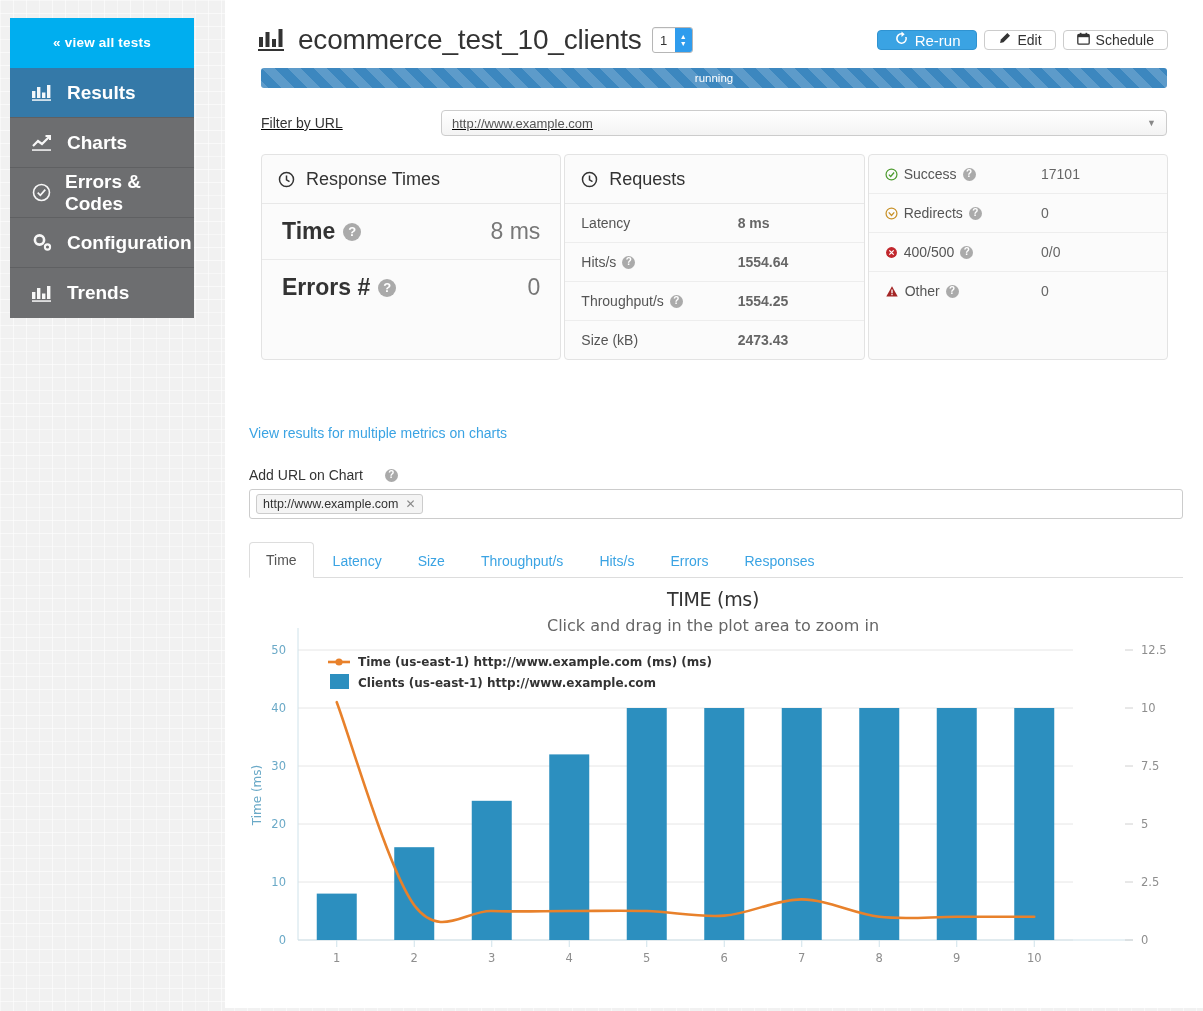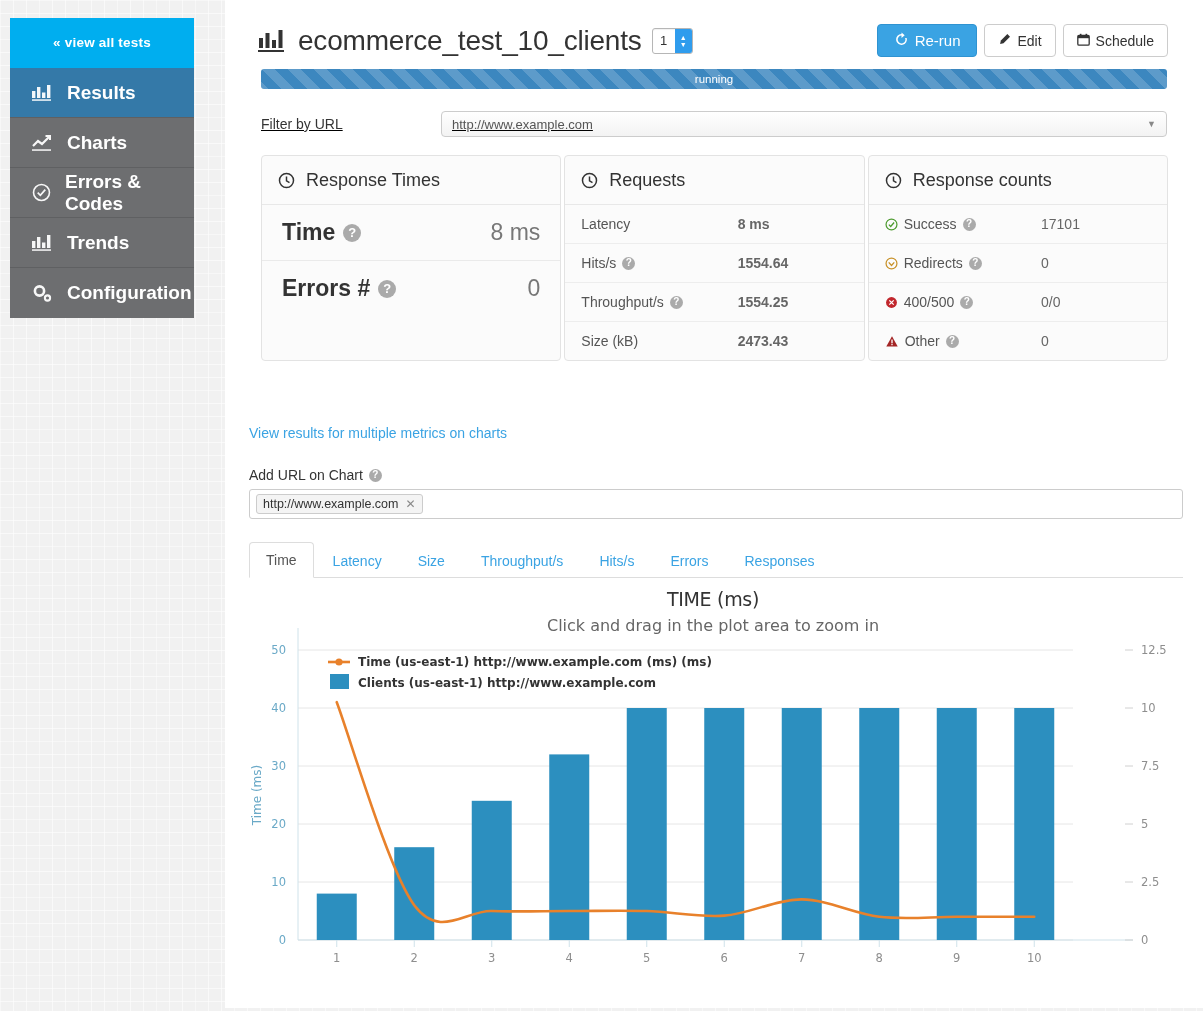--- a/index.html
+++ b/index.html
@@ -82,21 +82,21 @@
   .spin-btns {
     width: 17px; background: #2f9ced;
     display: flex; flex-direction: column;
     align-items: center; justify-content: center;
     color: #fff; font-size: 7px; line-height: 7px;
     cursor: pointer;
   }
   .btn-group { margin-left: auto; display: flex; gap: 7px; padding-right: 9px; }
   .btn {
     display: inline-flex; align-items: center; gap: 6px;
-    height: 33px; padding: 0 13px;
+    height: 20px; padding: 0 13px;
     border-radius: 4px; font-size: 14px;
     cursor: pointer; white-space: nowrap;
   }
   .btn-primary {
     background: #3aa3e3; color: #fff; border: 1px solid #2f93d1;
     font-size: 15px; padding: 0 16px;
   }
   .btn-default {
     background: #fff; color: #333; border: 1px solid #ccc;
   }
@@ -169,21 +169,21 @@
     background: #aaa; color: #fff; font-size: 10px;
     font-weight: bold; line-height: 1; cursor: pointer;
   }
   .qmark.big { width: 18px; height: 18px; font-size: 13px; }
 
   
   #panel-bottom { padding: 20px 18px 0 18px; }
   .link-blue { color: #3aa3e3; font-size: 14px; cursor: pointer; padding-left: 6px; }
   .addurl-label {
     font-size: 14px; color: #333; padding: 26px 0 6px 6px;
-    display: flex; align-items: center; gap: 6px;
+    display: flex; align-items: center; gap: 22px;
   }
   .chip-input {
     border: 1px solid #ccc; border-radius: 3px;
     background: #fff; height: 30px;
     display: flex; align-items: center; padding: 0 6px;
     margin: 0 2px 0 6px;
   }
   .chip {
     display: inline-flex; align-items: center; gap: 7px;
     background: #f4f4f4; border: 1px solid #ccc; border-radius: 3px;
@@ -267,38 +267,38 @@
         <span class="nav-ico">
           <svg width="19" height="19" viewBox="0 0 20 20">
             <circle cx="10" cy="10" r="8.4" fill="none" stroke="#fff" stroke-width="1.7"></circle>
             <polyline points="6,10.2 8.8,13 14,7" fill="none" stroke="#fff" stroke-width="1.8"></polyline>
           </svg>
         </span>
         <span>Errors &amp; Codes</span>
       </div>
       <div class="nav-item">
         <span class="nav-ico">
+          <svg width="21" height="19" viewBox="0 0 21 19">
+            <circle cx="7.5" cy="7" r="4.6" fill="none" stroke="#fff" stroke-width="2.6"></circle>
+            <circle cx="15.5" cy="14" r="2.6" fill="none" stroke="#fff" stroke-width="2.1"></circle>
+          </svg>
+        </span>
+        <span>Configuration</span>
+      </div>
+      <div class="nav-item">
+        <span class="nav-ico">
           <svg width="20" height="17" viewBox="0 0 20 17">
             <rect x="0" y="7" width="3.4" height="7" fill="#fff"></rect>
             <rect x="5" y="3" width="3.4" height="11" fill="#fff"></rect>
             <rect x="10" y="8.5" width="3.4" height="5.5" fill="#fff"></rect>
             <rect x="15" y="1" width="3.4" height="13" fill="#fff"></rect>
             <rect x="0" y="15.3" width="19" height="1.5" fill="#fff"></rect>
           </svg>
         </span>
         <span>Trends</span>
-      </div>
-      <div class="nav-item">
-        <span class="nav-ico">
-          <svg width="21" height="19" viewBox="0 0 21 19">
-            <circle cx="7.5" cy="7" r="4.6" fill="none" stroke="#fff" stroke-width="2.6"></circle>
-            <circle cx="15.5" cy="14" r="2.6" fill="none" stroke="#fff" stroke-width="2.1"></circle>
-          </svg>
-        </span>
-        <span>Configuration</span>
       </div>
     </div>
 </div>
 
 <div id="main">
 
   <div class="card-white" id="panel-top">
 
     <div class="title-row">
       <span class="title-ico">
@@ -427,29 +427,20 @@
             <div class="kv-row">
               <span class="kv-label">
                 <span>Size (kB)</span>
               </span>
               <span class="kv-val">2473.43</span>
             </div>
           </div>
       </div>
 
       <div class="stat-card">
-        <div class="stat-head">
-          <span class="clk">
-            <svg width="17" height="17" viewBox="0 0 16 16">
-              <circle cx="8" cy="8" r="6.6" fill="none" stroke="#333" stroke-width="1.4"></circle>
-              <path d="M8 4.2V8.3l2.8 1.7" fill="none" stroke="#333" stroke-width="1.4"></path>
-            </svg>
-          </span>
-          <span>Response counts</span>
-        </div>
         <div id="rc-rows">
             <div class="kv-row">
               <span class="kv-label">
                 <span style="display:flex">
                   <svg width="13" height="13" viewBox="0 0 16 16">
                     <circle cx="8" cy="8" r="6.7" fill="none" stroke="#4d9b2f" stroke-width="1.5"></circle>
                     <polyline points="4.8,8.2 7,10.4 11.2,5.6" fill="none" stroke="#4d9b2f" stroke-width="1.6"></polyline>
                   </svg>
                 </span>
                 <span>Success</span>

